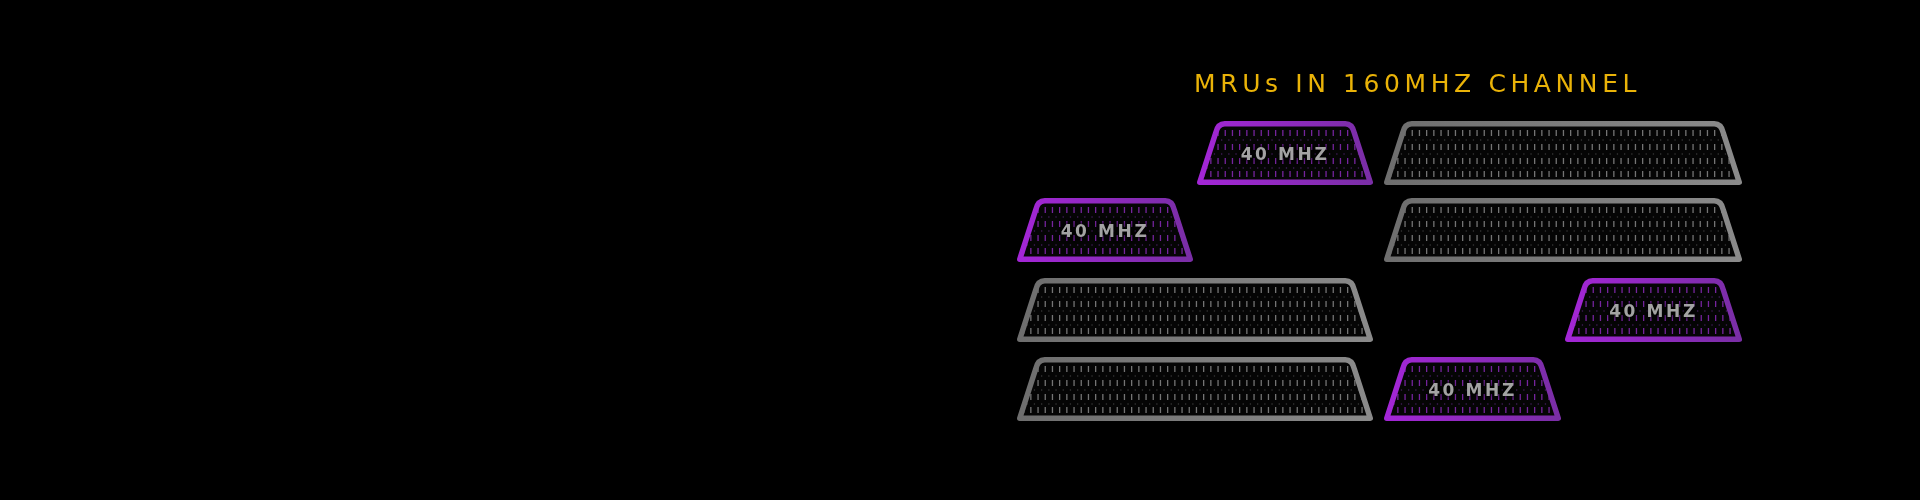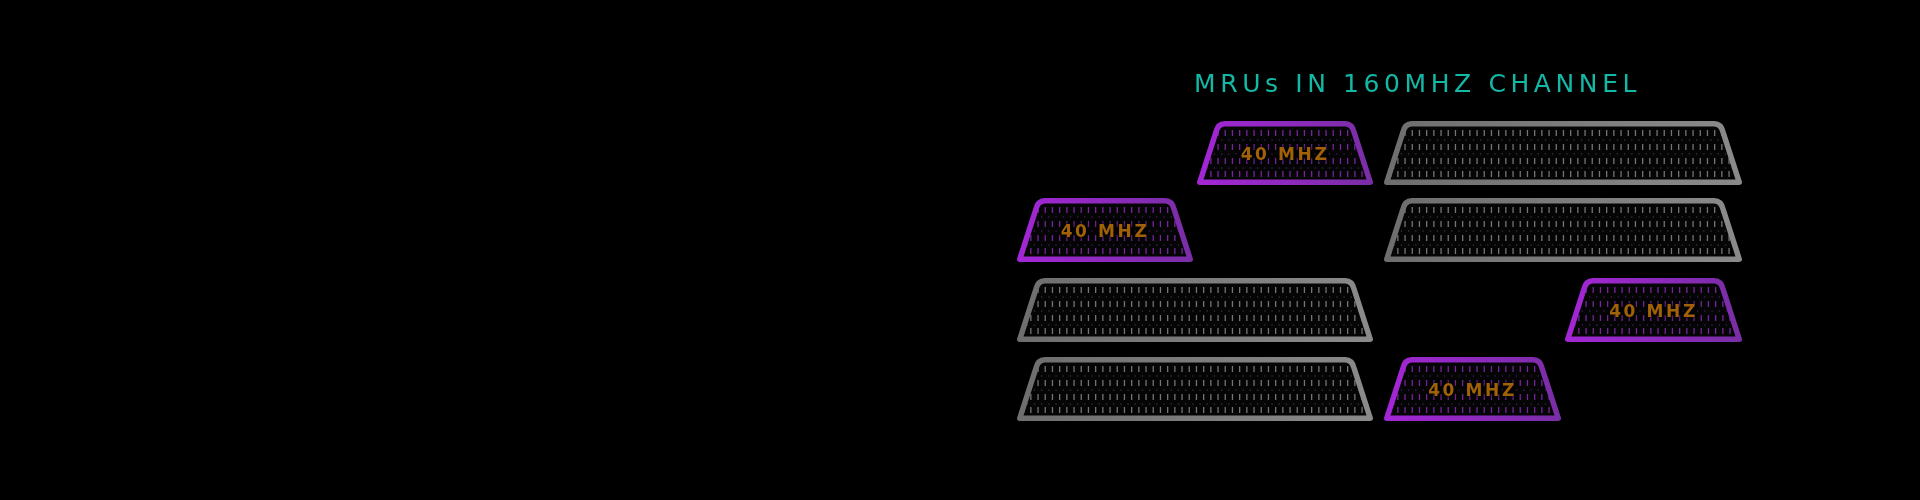--- a/index.html
+++ b/index.html
@@ -1,25 +1,25 @@
 <!DOCTYPE html>
 <html><head>
   <meta charset="utf-8">
   <style>
     html, body { margin: 0; padding: 0; background: #000; }
     body { width: 1920px; height: 500px; position: relative; overflow: hidden;
            font-family: "DejaVu Sans", sans-serif; }
     .title { position: absolute; left: 1194px; top: 66px; height: 36px; line-height: 36px;
-             color: #14b8a6; font-size: 25px; letter-spacing: 4.6px; font-weight: normal;
+             color: #eab308; font-size: 25px; letter-spacing: 4.6px; font-weight: normal;
              font-family: "DejaVu Sans", sans-serif; white-space: nowrap; }
     .ru { position: absolute; }
     .ru svg { position: absolute; left: 0; top: 0; overflow: visible; }
     .ru .label { position: absolute; left: 0; right: 0; top: 0; bottom: 0;
                  display: flex; align-items: center; justify-content: center;
-                 color: #a16207; font-weight: bold; font-size: 17px; letter-spacing: 2.6px;
+                 color: #a3a3a3; font-weight: bold; font-size: 17px; letter-spacing: 2.6px;
                  font-family: "DejaVu Sans", sans-serif; padding-top: 1px; }
   </style>
 </head>
 <body>
 
 <div class="title">MRUs IN 160MHZ CHANNEL</div>
 
 <div id="ru-container">
   <div class="ru" style="left: 1197px; top: 121px; width: 176px; height: 64px;">
       <svg width="176" height="64">

